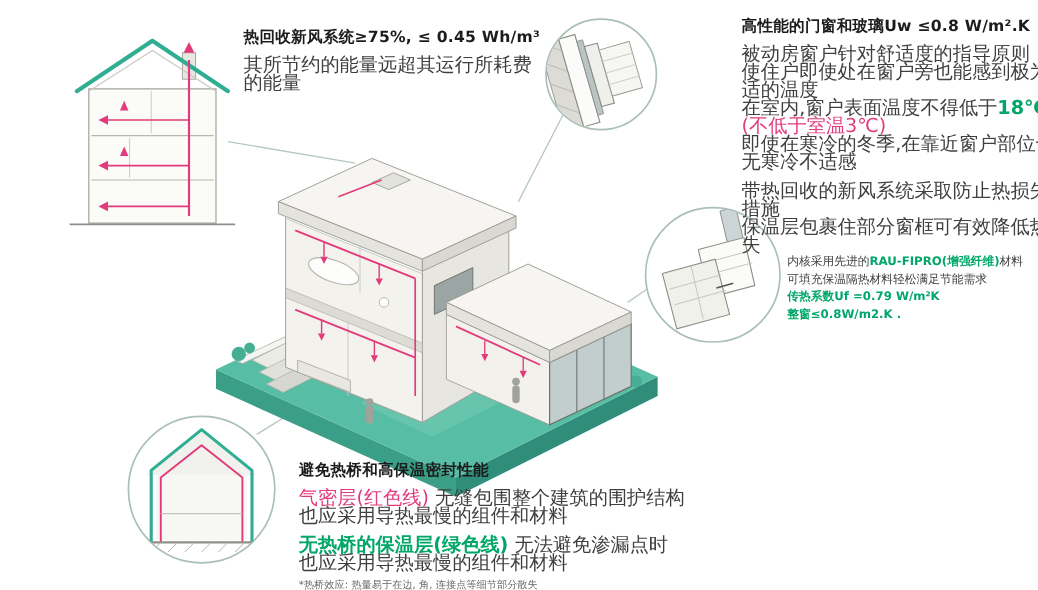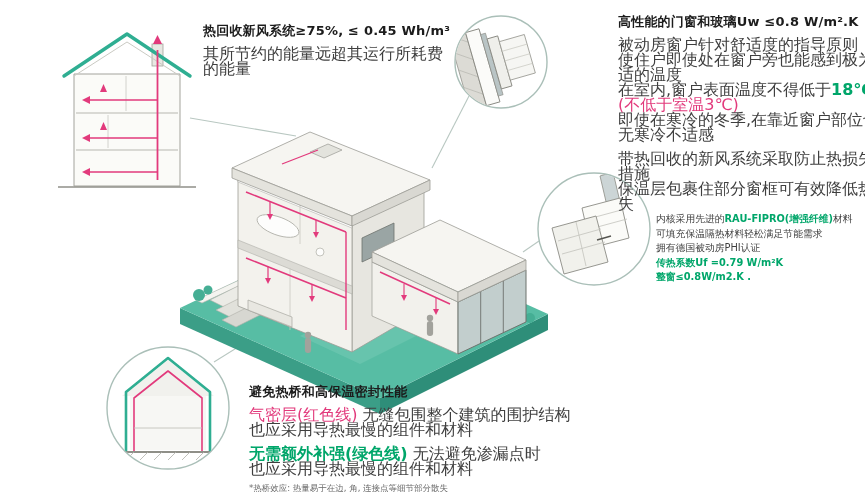--- a/index.html
+++ b/index.html
@@ -211,27 +211,26 @@
     <p>使住户即使处在窗户旁也能感到极为舒适的温度</p>
     <p><span>在室内,窗户表面温度不得低于</span><span class="grn-b">18℃</span><span class="red-b"> (不低于室温3℃)</span></p>
     <p>即使在寒冷的冬季,在靠近窗户部位也无寒冷不适感</p>
     <p class="gap">带热回收的新风系统采取防止热损失的措施</p>
     <p>保温层包裹住部分窗框可有效降低热损失</p>
   </section>
 
   <section class="co mr">
     <p><span>内核采用先进的</span><span class="grn-b">RAU-FIPRO(增强纤维)</span><span>材料</span></p>
     <p>可填充保温隔热材料轻松满足节能需求</p>
-    <p>拥有德国被动房PHI认证</p>
     <p class="grn-b">传热系数Uf =0.79 W/m²K</p>
     <p class="grn-b">整窗≤0.8W/m2.K .</p>
   </section>
 
   <section class="co bl">
     <h3>避免热桥和高保温密封性能</h3>
     <p><span class="red-b">气密层(红色线)</span><span> 无缝包围整个建筑的围护结构</span></p>
     <p>也应采用导热最慢的组件和材料</p>
-    <p class="gap"><span class="grn-b">无需额外补强(绿色线)</span><span> 无法避免渗漏点时</span></p>
+    <p class="gap"><span class="grn-b">无热桥的保温层(绿色线)</span><span> 无法避免渗漏点时</span></p>
     <p>也应采用导热最慢的组件和材料</p>
     <p class="fn">*热桥效应: 热量易于在边, 角, 连接点等细节部分散失</p>
   </section>
 
 </div>
 
 </body></html>

